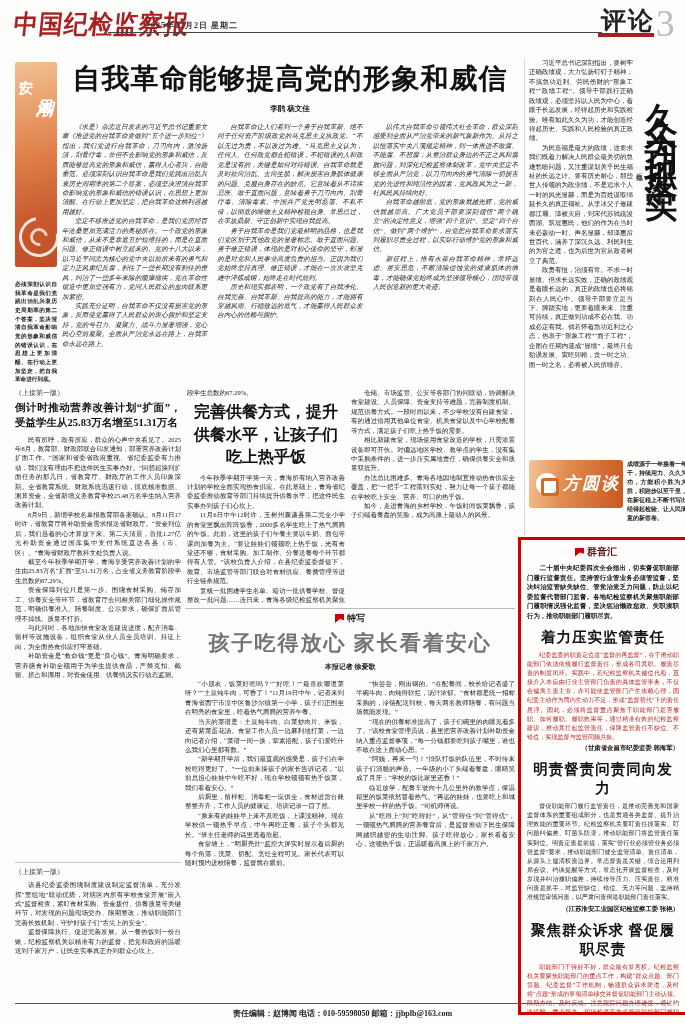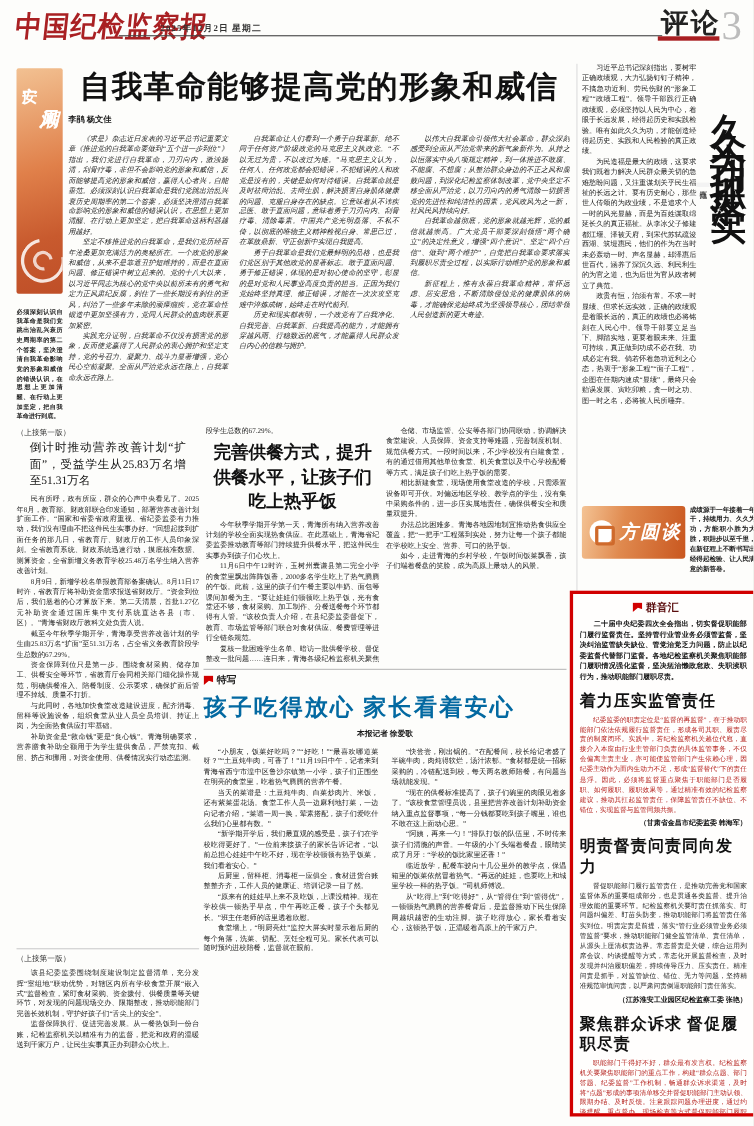--- a/index.html
+++ b/index.html
@@ -24,63 +24,63 @@
   .gafc .t2{position:absolute;right:4px;top:24px;font-size:17px;font-weight:700;color:#fff;font-style:italic;line-height:1.05;writing-mode:vertical-rl;text-orientation:upright;}
   .gafc .swirl{position:absolute;left:4px;bottom:10px;width:34px;height:34px;border:3px solid rgba(255,255,255,.85);
                border-radius:50%;border-top-color:transparent;transform:rotate(35deg);}
   .gafc .swirl::after{content:"";position:absolute;left:8px;top:8px;width:12px;height:12px;border:3px solid rgba(255,255,255,.75);
                border-radius:50%;border-right-color:transparent;}
   .side-intro{position:absolute;left:15px;top:280px;width:42px;height:108px;overflow:hidden;
               font-size:5.6px;line-height:1.55;font-weight:700;text-align:justify;color:#222;}
   
   .main-art{position:absolute;left:62px;top:58px;width:456px;height:328px;}
   .main-art h1{margin:2px 0 0;text-align:center;font-size:28px;font-weight:900;letter-spacing:1px;color:#111;}
-  .main-art .byline{font-size:7.5px;font-weight:700;margin:6px 0 8px;}
+  .main-art .byline{text-align:center;font-size:7.5px;font-weight:700;margin:6px 0 8px;}
   .main-cols{display:flex;gap:10px;height:252px;overflow:hidden;}
   .main-cols .mc{flex:1;font-style:italic;}
   
   .right-art{position:absolute;left:524px;top:58px;width:158px;height:482px;border-left:1px solid #ddd;padding-left:4px;}
   .ra-row{display:flex;height:398px;overflow:hidden;}
   .ra-body{width:104px;}
   .ra-headcol{width:50px;position:relative;}
   .ra-title{position:absolute;right:0;top:18px;height:370px;writing-mode:vertical-rl;text-orientation:upright;
             font-size:33px;font-weight:900;letter-spacing:14px;color:#111;}
   .ra-author{position:absolute;right:38px;top:108px;writing-mode:vertical-rl;text-orientation:upright;
              font-size:7px;color:#333;background:#f3f3f3;padding:2px 1px;}
   .ra-tailrow{display:flex;margin-top:4px;gap:4px;}
   .fyt{width:94px;height:48px;border-radius:3px;position:relative;flex:none;
        background:linear-gradient(100deg,#f4c394 0%,#e08a4f 40%,#c9571f 100%);}
   .fyt .badge{position:absolute;left:7px;top:13px;width:22px;height:22px;background:#fff;border-radius:50%;}
   .fyt .badge::after{content:"";position:absolute;left:5px;top:5px;width:12px;height:12px;border:3px solid #cf6a2c;border-radius:3px;}
   .fyt .txt{position:absolute;left:34px;top:12px;font-size:17px;font-weight:900;color:#fff;font-style:italic;letter-spacing:2px;}
   .ra-tail{font-size:6px;line-height:1.5;text-align:justify;height:78px;overflow:hidden;font-weight:700;}
   
   .col1{position:absolute;left:15px;top:388px;width:166px;height:462px;overflow:hidden;}
-  .colhead{font-size:10.5px;font-weight:400;line-height:1.4;margin:2px 12px 4px;color:#111;}
+  .colhead{font-size:10.5px;font-weight:700;line-height:1.4;margin:2px 0 4px;color:#111;}
   .col2{position:absolute;left:187px;top:388px;width:158px;height:216px;overflow:hidden;}
   .col3{position:absolute;left:351px;top:388px;width:164px;height:216px;overflow:hidden;}
   .colhead2{font-size:16px;font-weight:900;line-height:1.4;margin:4px 4px 4px;text-align:center;color:#111;}
   
   .texie{position:absolute;left:185px;top:608px;width:330px;height:394px;border-top:1px solid #bbb;padding-top:3px;}
-  .tx-label{display:flex;align-items:center;gap:3px;font-size:9px;font-weight:900;}
+  .tx-label{display:flex;align-items:center;gap:3px;font-size:9px;font-weight:900;justify-content:center;}
   .flagicon{width:9px;height:9px;background:#d10000;display:inline-block;
             clip-path:polygon(0 0,100% 0,100% 70%,55% 55%,0 100%);}
-  .texie h2{margin:4px 0 0;font-size:21px;font-weight:900;letter-spacing:2px;color:#0369a1;}
+  .texie h2{margin:4px 0 0;text-align:center;font-size:21px;font-weight:900;letter-spacing:2px;color:#737373;}
   .tx-byline{text-align:center;font-size:7px;font-weight:700;margin:5px 0 7px;}
   .tx-cols{display:flex;gap:12px;height:300px;overflow:hidden;}
   .tx-cols .tc{flex:1;}
   
   .bot-left{position:absolute;left:15px;top:862px;width:166px;height:138px;overflow:hidden;border-top:1px solid #ccc;padding-top:4px;}
   
   .qyh{position:absolute;left:518px;top:537px;width:152px;height:462px;border:3px solid #d10000;background:#fffefd;
        padding:5px 6px;overflow:hidden;}
   .qyh-label{display:flex;align-items:center;gap:3px;font-size:10px;font-weight:900;color:#5a0d0d;margin-bottom:4px;padding-left:48px;}
   .qyh-intro{font-size:6.4px;line-height:1.5;font-weight:700;text-align:justify;color:#111;}
   .qyh-intro p,.redp p,.blackp p{margin:0;text-indent:2em;}
-  .qyh h3{margin:7px 0 4px;font-size:14.5px;font-weight:900;letter-spacing:1px;color:#111;}
+  .qyh h3{margin:7px 0 4px;text-align:center;font-size:14.5px;font-weight:900;letter-spacing:1px;color:#111;}
   .redp{font-size:6.1px;line-height:1.5;text-align:justify;color:#b5231f;}
   .blackp{font-size:6.1px;line-height:1.5;text-align:justify;color:#222;}
   .src{display:block;text-align:right;font-size:6.4px;font-weight:900;color:#111;margin:2px 0 0;}
   
   .foot{position:absolute;left:15px;top:1003px;width:655px;border-top:1px solid #555;text-align:center;
         font-size:8px;font-weight:700;padding-top:4px;color:#222;}
 </style>
 </head>
 <body>
 
@@ -219,14 +219,15 @@
       <p>督促职能部门履行监管责任，是推动完善党和国家监督体系的重要组成部分，也是贯通各类监督、提升治理效能的重要环节。纪检监察机关要盯责任抓落实、盯问题纠偏差、盯苗头防变，推动职能部门将监管责任落实到位。明责定责是前提，落实“管行业必须管业务必须管监督”要求，推动职能部门健全监管清单、责任清单，从源头上厘清权责边界。常态督责是关键，综合运用列席会议、约谈提醒等方式，常态化开展监督检查，及时发现并纠治履职偏差，持续传导压力、压实责任。精准问责是抓手，对监管缺位、错位、无力等问题，坚持精准规范审慎问责，以严肃问责倒逼职能部门责任落实。</p>
     </div>
     <span class="src">（江苏淮安工业园区纪检监察工委  张艳）</span>
     <h3>聚焦群众诉求  督促履职尽责</h3>
     <div class="redp">
       <p>职能部门干得好不好，群众最有发言权。纪检监察机关要聚焦职能部门的重点工作，构建“群众点题、部门答题、纪委监督”工作机制，畅通群众诉求渠道，及时将“点题”形成的事项清单移交并督促职能部门主动认领、限期办结、及时反馈。注意跟踪问题办理进度，通过约谈提醒、重点督办、现场检查等方式督促职能部门履职尽责，对敷衍了事的严肃追责问责，倾力纠治行业乱象和不正之风，推动职能部门工作思路由“被动受理”向“主动作为”转变，牢牢扛起行业监管的主体责任，用更扎实的工作成效回应群众新期待。</p>
     </div>
 
   </aside>
 
+  <footer class="foot">责任编辑：赵博闻    电话：010-59598050    邮箱：jjbplb@163.com</footer>
 
 </div>
 
 </body></html>

